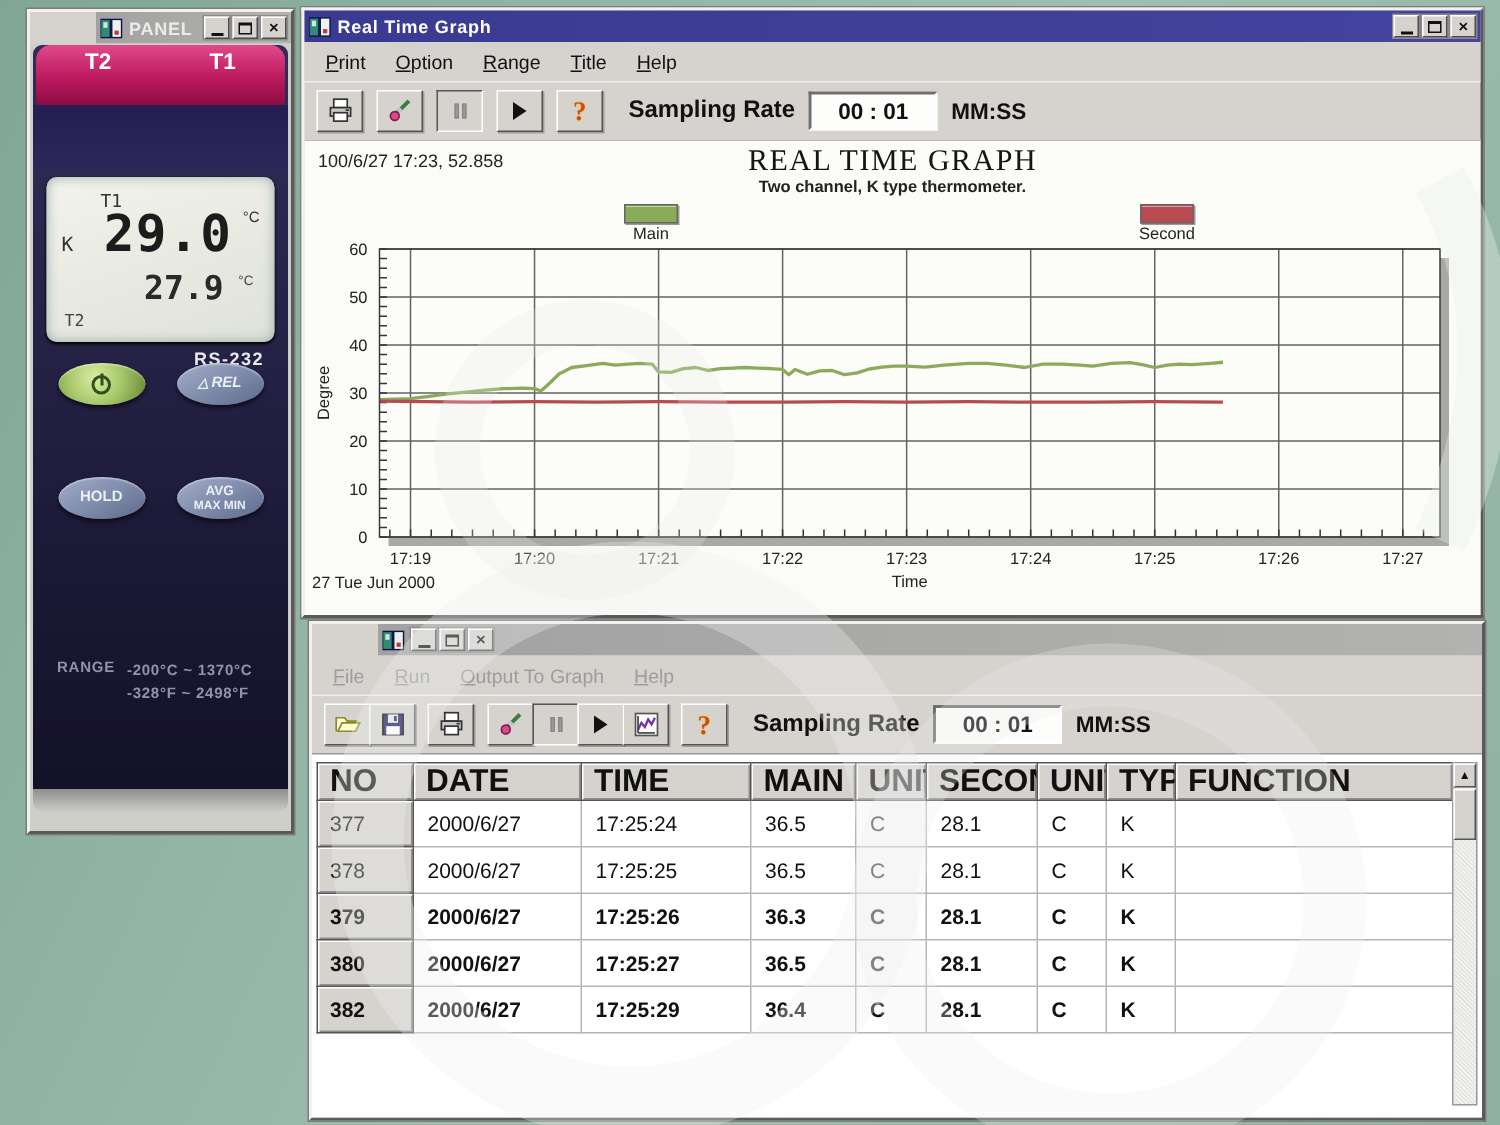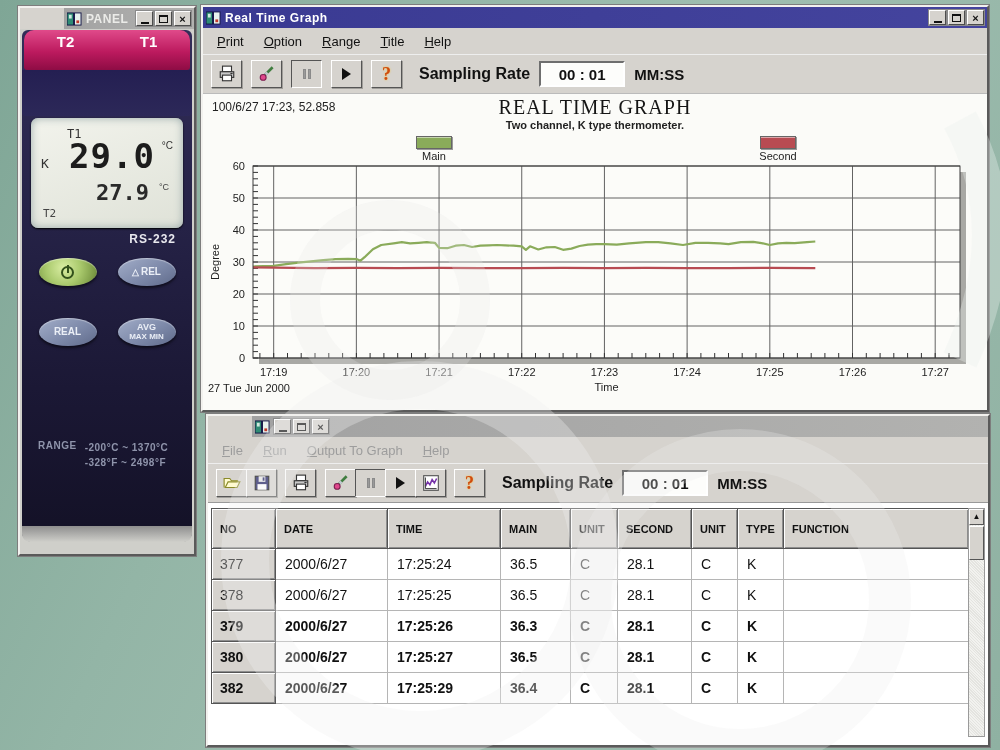--- a/index.html
+++ b/index.html
@@ -77,21 +77,21 @@
   #legend-main { left:196px; top:42px; }
   #legend-second { left:540px; top:42px; }
   #plot-svg { position:absolute; left:0; top:0; }
   #plot-svg text { font:11px "Liberation Sans",sans-serif; fill:#222; }
 
   
   #tab-win { left:206px; top:414px; width:784px; height:333px; }
   .table-area { flex:1; position:relative; background:#fff; border-top:1px solid #999; }
   .data-table { position:absolute; left:3px; top:5px; border-collapse:collapse; table-layout:fixed; width:757px; font:14px "Liberation Sans",sans-serif; color:#111; }
   .data-table th, .data-table td { overflow:hidden; white-space:nowrap; }
-  .data-table thead th { height:40px; background:#d6d3ce; border:1px solid #555; box-shadow:inset 1px 1px 0 #fff, inset -1px -1px 0 #8d8d8d; font-weight:bold; text-align:left; padding-left:8px; font-size:11px; }
+  .data-table thead th { height:21px; background:#d6d3ce; border:1px solid #555; box-shadow:inset 1px 1px 0 #fff, inset -1px -1px 0 #8d8d8d; font-weight:bold; text-align:left; padding-left:8px; font-size:21px; }
   .data-table tbody th { background:#d6d3ce; border:1px solid #555; box-shadow:inset 1px 1px 0 #fff, inset -1px -1px 0 #8d8d8d; font-weight:inherit; text-align:left; padding-left:8px; }
   .data-table tbody td { height:31px; background:#fff; border:1px solid #b5b5b5; padding-left:9px; }
   .data-table tbody tr.bold-row { font-weight:bold; }
   .data-table col.c0{width:64px} .data-table col.c1{width:112px} .data-table col.c2{width:113px}
   .data-table col.c3{width:70px} .data-table col.c4{width:47px} .data-table col.c5{width:74px}
   .data-table col.c6{width:46px} .data-table col.c7{width:46px} .data-table col.c8{width:185px}
   .vscroll { position:absolute; right:3px; top:5px; bottom:8px; width:17px; background:#e9e9e6; border:1px solid #9a9a9a; background-image:repeating-linear-gradient(45deg,#f2f2ef 0 1px,#e4e4e0 1px 2px); }
   .scroll-btn { height:16px; background:#d6d3ce; border:1px solid; border-color:#fff #555 #555 #fff; text-align:center; font-size:8px; line-height:14px; color:#111; }
   .scroll-thumb { height:34px; margin-top:1px; background:#d6d3ce; border:1px solid; border-color:#fff #555 #555 #fff; }
 
@@ -135,30 +135,30 @@
         <div class="lcd">
           <span class="lcd-t1">T1</span>
           <span class="lcd-k">K</span>
           <span class="lcd-main">29.0</span>
           <span class="lcd-main-unit">°C</span>
           <span class="lcd-sec">27.9</span>
           <span class="lcd-sec-unit">°C</span>
           <span class="lcd-t2">T2</span>
         </div>
         <div class="rs232">RS-232</div>
-        <div class="btn-row" style="top:228px;">
+        <div class="btn-row" style="top:212px;font-style:italic;">
           <div class="dev-btn power">
               <span class="power-icon"></span>
             </div>
           <div class="dev-btn single">
               <span><span class="rel-tri">△</span><span>REL</span></span>
             </div>
         </div>
         <div class="btn-row" style="top:288px;">
-          <div class="dev-btn single">REAL</div>
+          <div class="dev-btn single">HOLD</div>
           <div class="dev-btn">
             <span class="l1">AVG</span>
             <span class="l2">MAX MIN</span>
           </div>
         </div>
         <div class="dev-range">
           <span>RANGE</span>
           <span class="vals">
             <span>-200°C ~ 1370°C</span><br>
             <span>-328°F ~ 2498°F</span>

